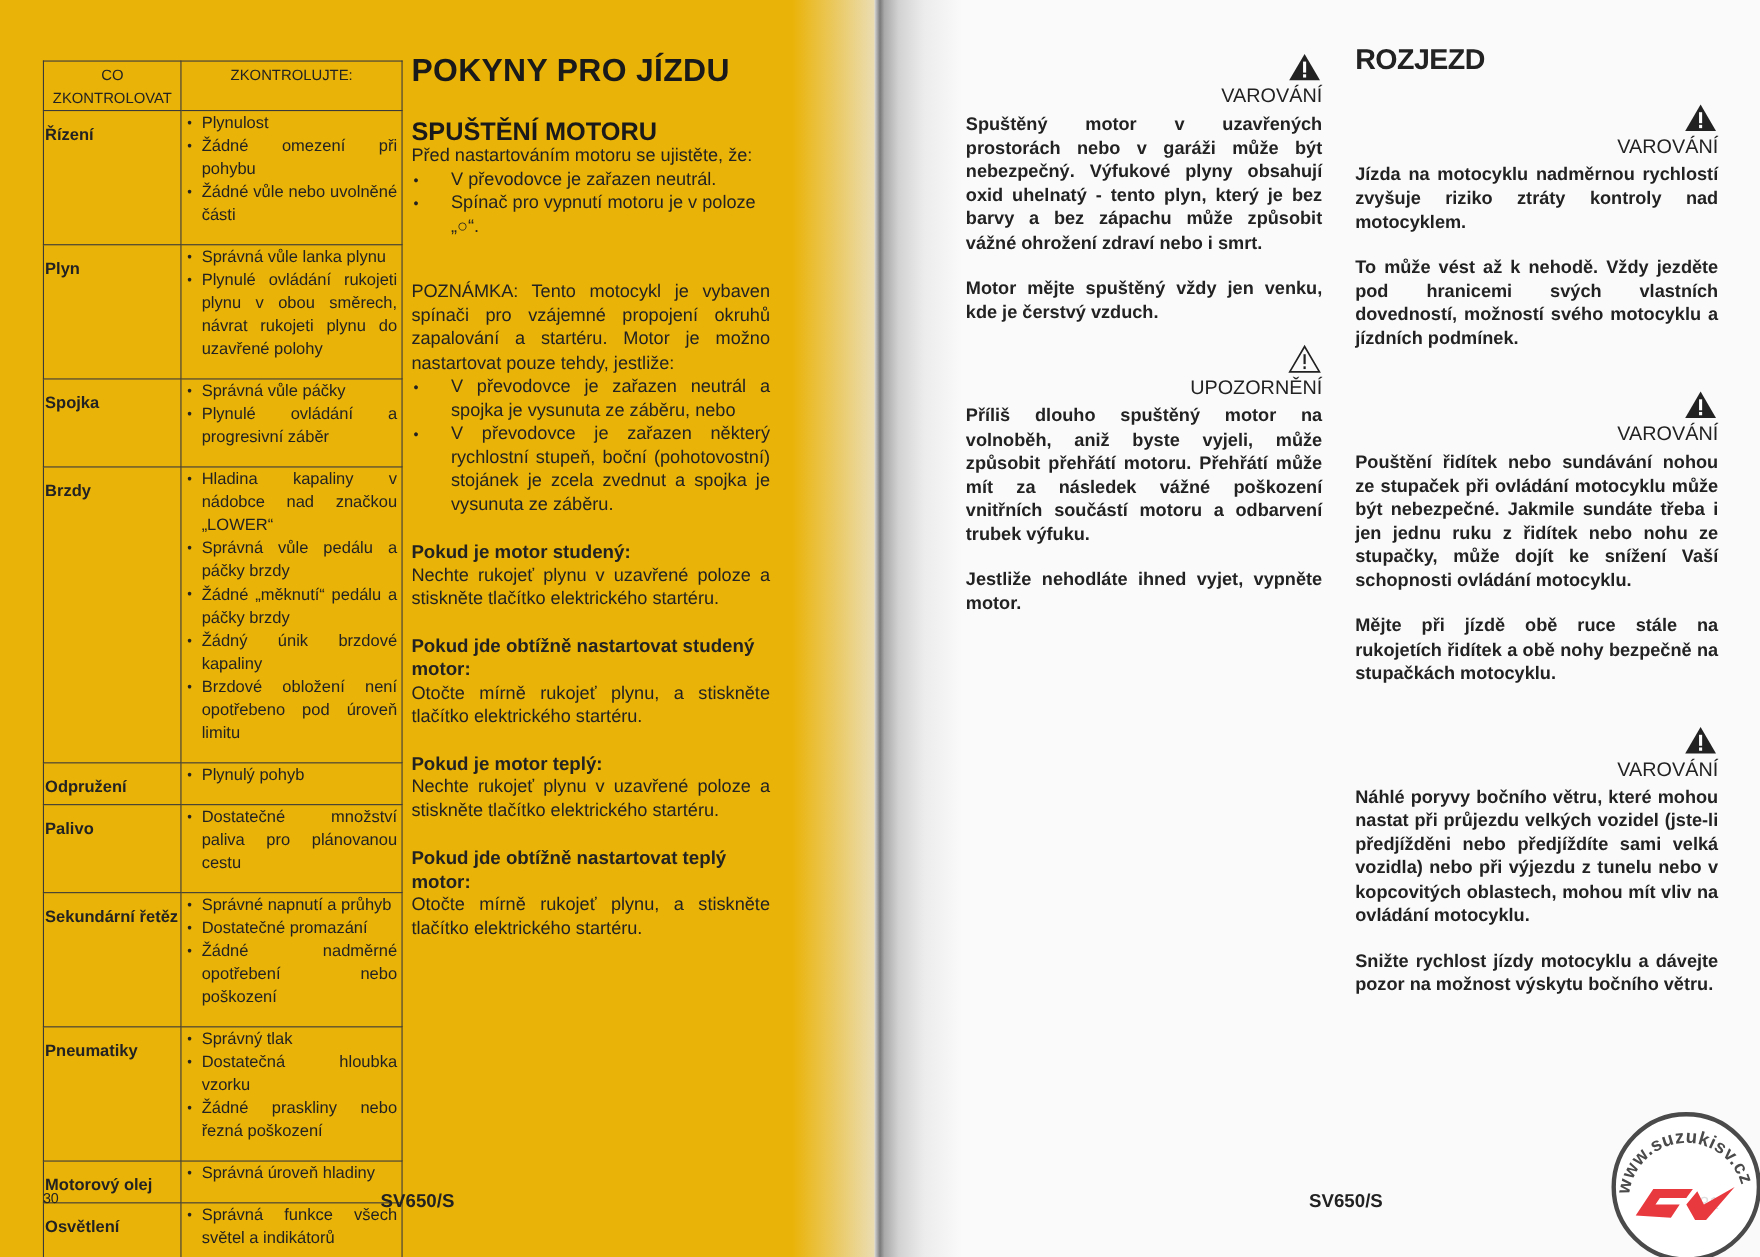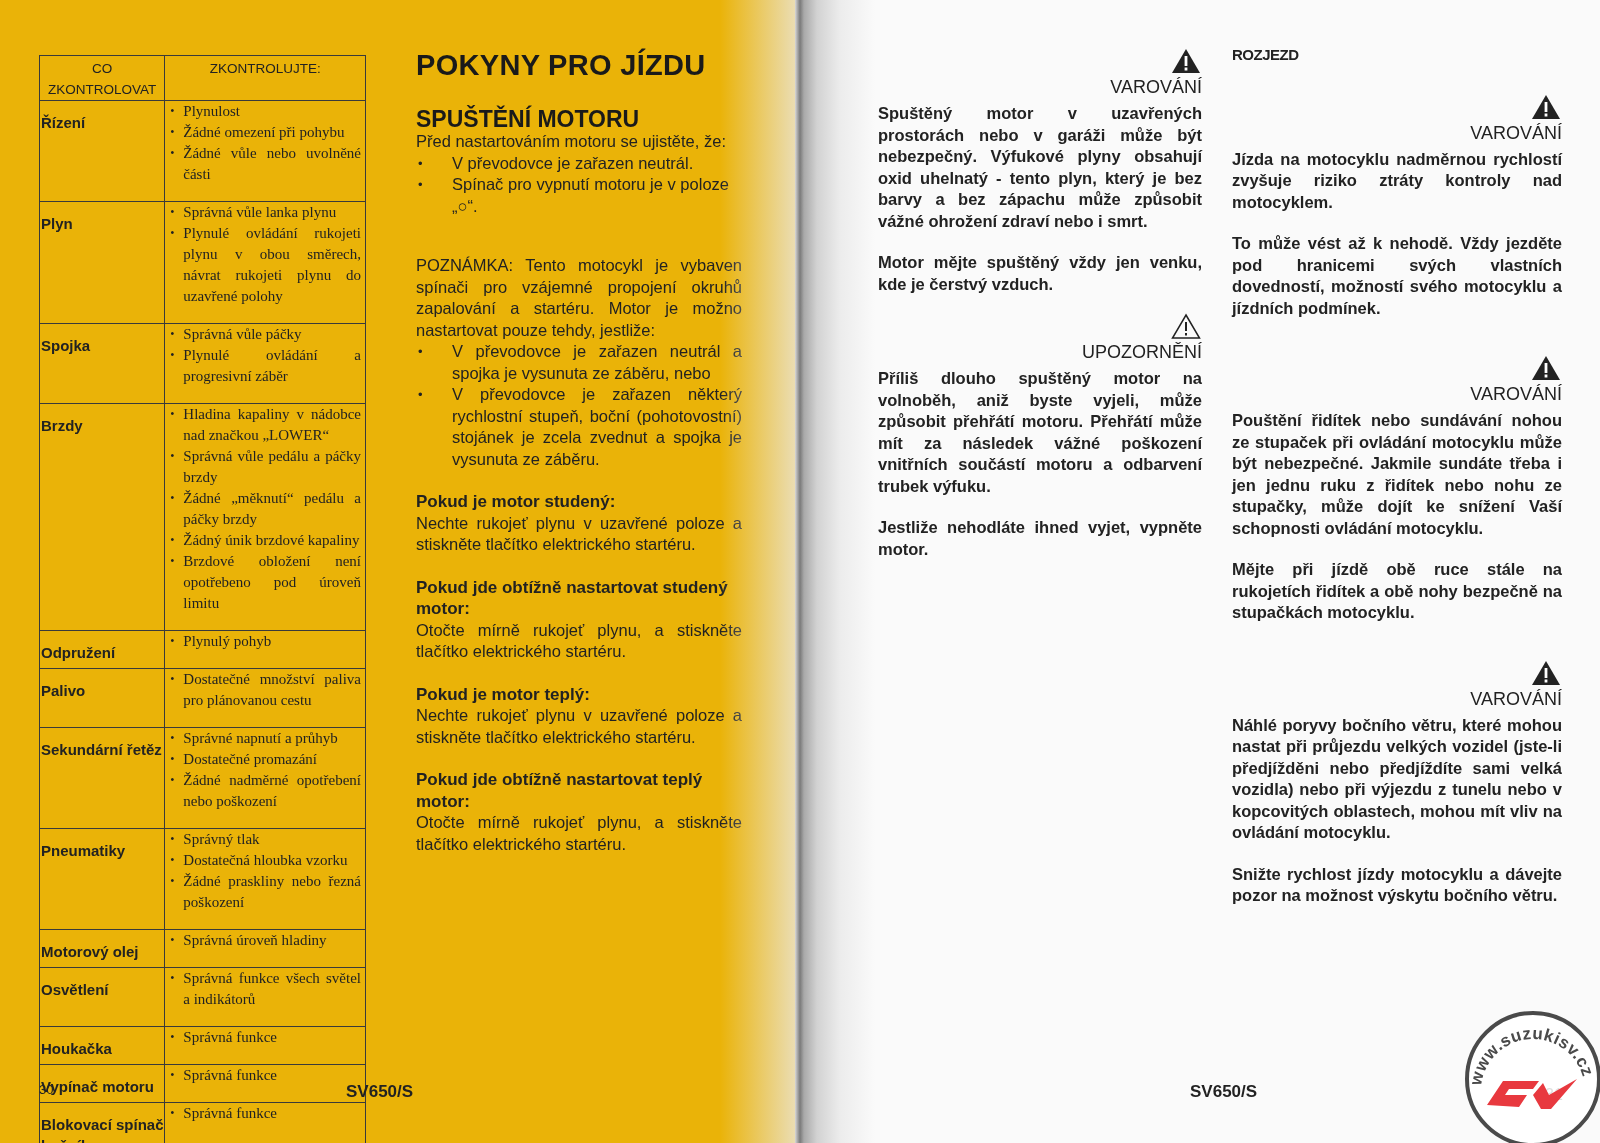--- a/index.html
+++ b/index.html
@@ -13,46 +13,46 @@
     background: linear-gradient(to right, #d8d8d8 0px, #7a7a7a 5px, #a9a9a9 9px, #d2d2d2 22px, #ececec 45px, rgba(250,250,250,0) 80px); }
   .left-edge-shade { position: absolute; left: 720px; top: 0; width: 80px; height: 1143px;
     background: linear-gradient(to right, rgba(255,255,255,0), rgba(235,235,235,0.8)); }
 
   
   table.check { position: absolute; left: 39px; top: 55px; width: 327px; border-collapse: collapse; font-size: 15px; line-height: 21px; color: #222; }
   table.check td, table.check th { border: 1.3px solid #3a3a3a; vertical-align: top; }
   table.check th { font-weight: normal; font-size: 13.5px; line-height: 21px; text-align: center; padding: 2px 0 0 0; }
   table.check th.c1 { width: 111px; }
   table.check td.item { padding: 11px 0 0 1px; font-weight: bold; }
-  table.check td.checks { padding: 0 4px 16px 4px; font-family: Liberation Serif, serif; }
+  table.check td.checks { padding: 0 4px 16px 4px; }
   table.check ul { list-style: none; }
   table.check li { position: relative; padding-left: 14px; text-align: justify; }
   table.check li::before { content: "•"; position: absolute; left: 1px; top: 0; font-size: 12px; }
 
   
-  .col-mid { position: absolute; left: 416px; top: 48px; width: 326px; font-size: 16.5px; line-height: 21.5px; color: #222; }
+  .col-mid { position: absolute; left: 374px; top: 48px; width: 326px; font-size: 16.5px; line-height: 21.5px; color: #222; }
   .h1 { font-size: 29px; font-weight: bold; letter-spacing: 0.3px; line-height: 34px; margin-bottom: 26px; color: #1a1a1a; }
   .h2 { font-size: 23px; font-weight: bold; line-height: 22px; color: #1a1a1a; margin-bottom: 1px; }
   .blist { list-style: none; }
   .blist li { position: relative; padding-left: 36px; }
   .blist li::before { content: "•"; position: absolute; left: 2px; top: 0; font-size: 13px; }
   .note { text-align: justify; margin-top: 38px; }
   .note .blist li { text-align: justify; }
   .sub { margin-top: 21px; }
   .sub .t { font-weight: bold; font-size: 17px; }
   .sub p { text-align: justify; }
 
   
   .col-r1 { position: absolute; left: 878px; top: 48px; width: 324px; font-size: 16.5px; line-height: 21.5px; font-weight: bold; color: #222; }
   .col-r2 { position: absolute; left: 1232px; top: 44px; width: 330px; font-size: 16.5px; line-height: 21.5px; font-weight: bold; color: #222; }
   .wheader { text-align: center; font-weight: normal; font-size: 18px; line-height: 26px; margin-bottom: 3px; display: flex; justify-content: center; align-items: flex-end; flex-direction: column; }
   .wheader .lbl { font-weight: normal; }
   .tri { display: inline-block; width: 30px; height: 26px; margin-right: 1px; }
   .para { text-align: justify; margin-bottom: 20px; }
-  .sect { font-size: 15px; font-weight: bold; letter-spacing: -0.5px; margin-bottom: 28px; }
+  .sect { font-size: 26px; font-weight: bold; letter-spacing: -0.5px; margin-bottom: 28px; }
 
   .footer-num { position: absolute; font-size: 13px; color: #222; }
   .footer-model { position: absolute; font-size: 17px; font-weight: bold; color: #222; }
 
   .stamp { position: absolute; left: 1457px; top: 1003px; width: 145px; height: 145px; }
 </style>
 </head>
 <body>
 
 <div class="spread">

